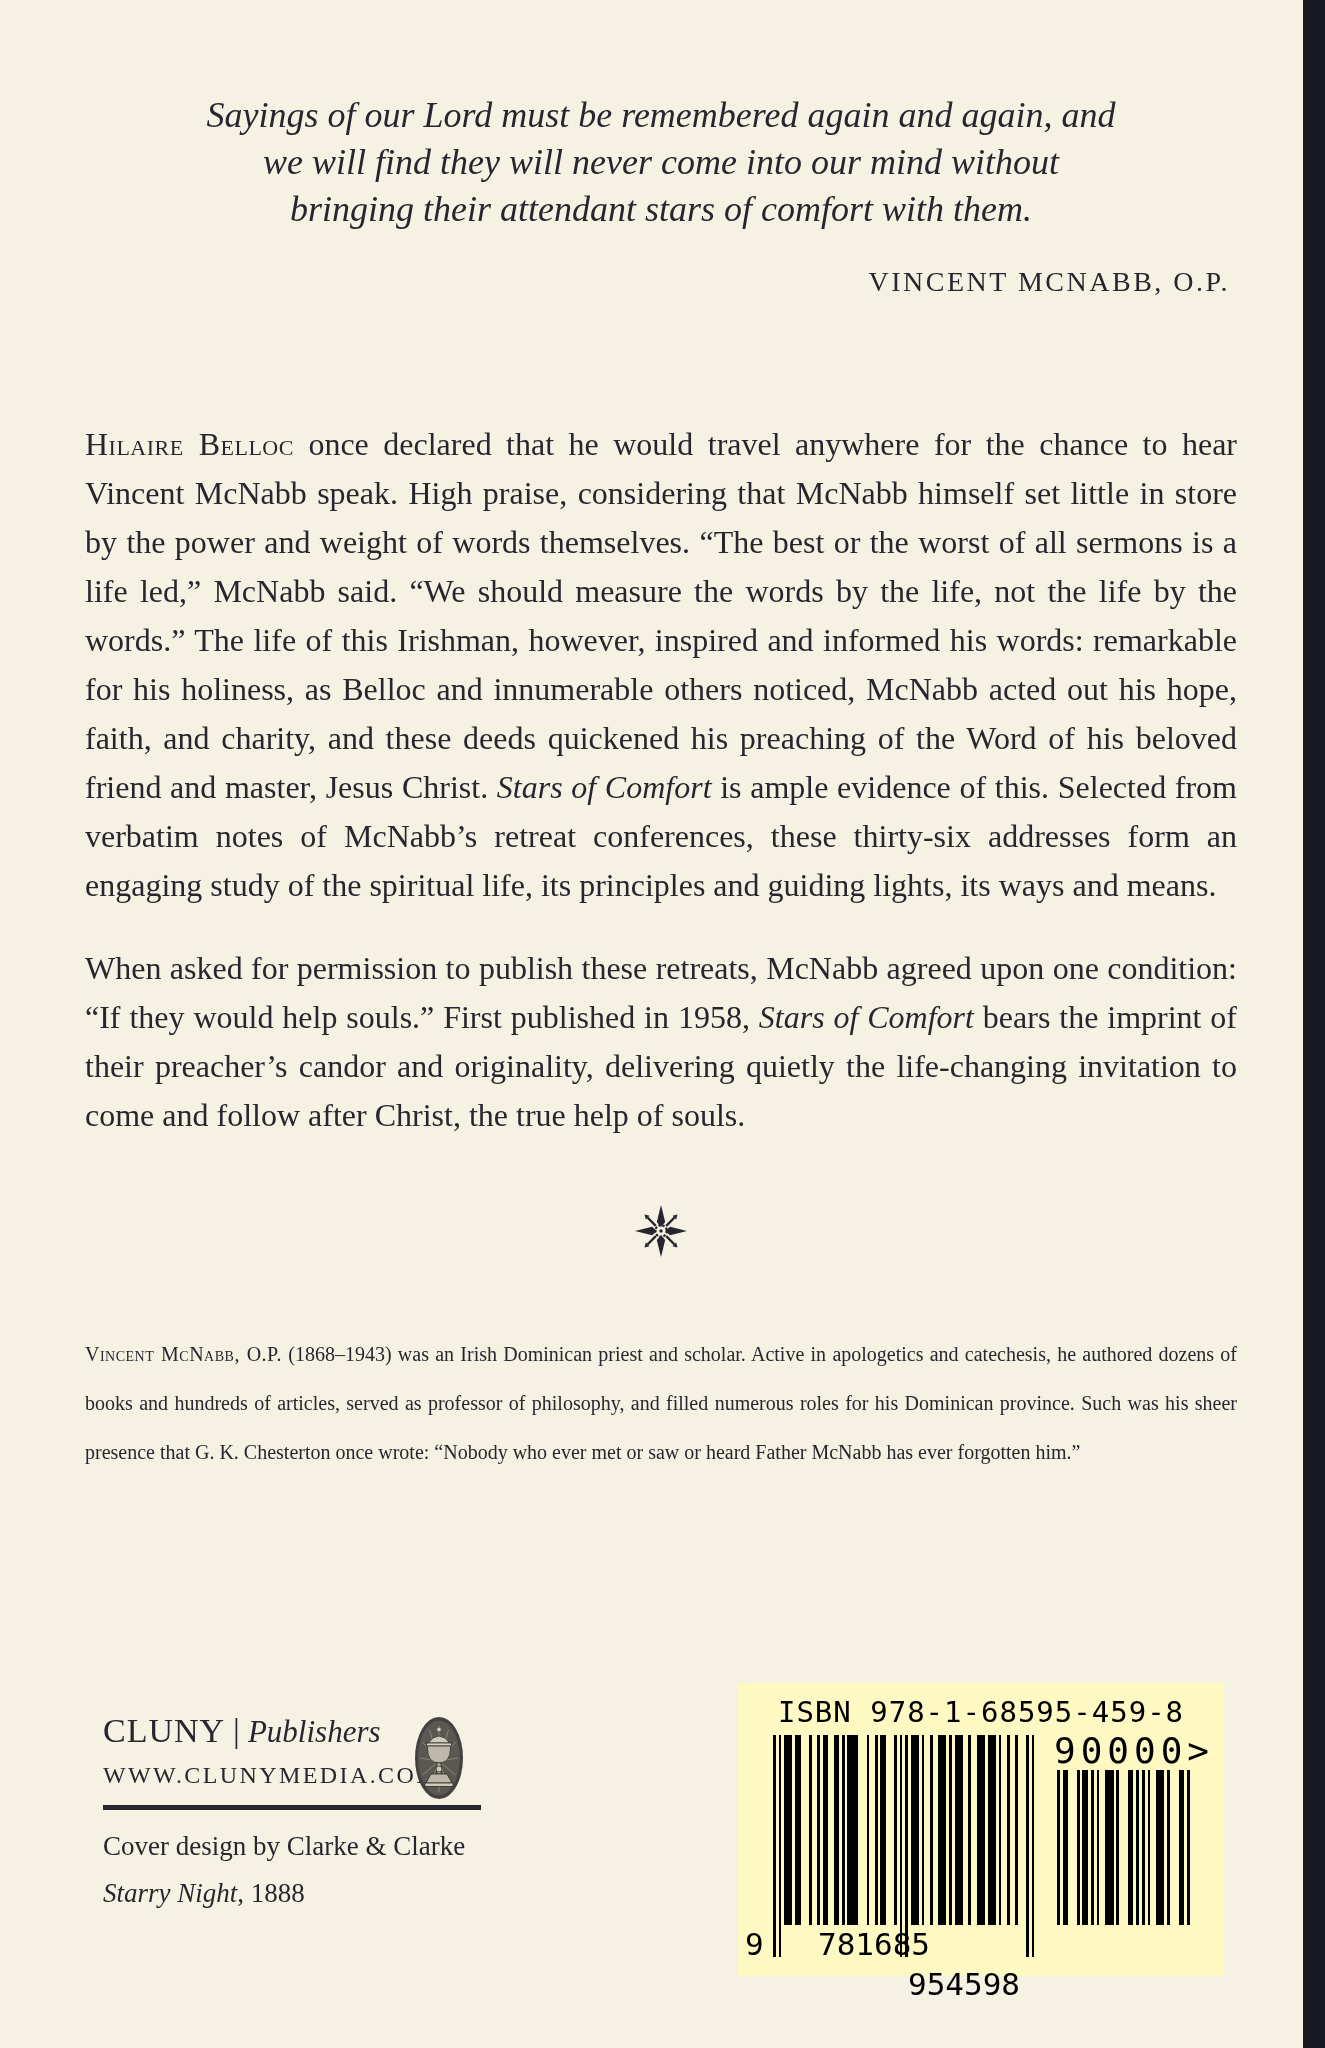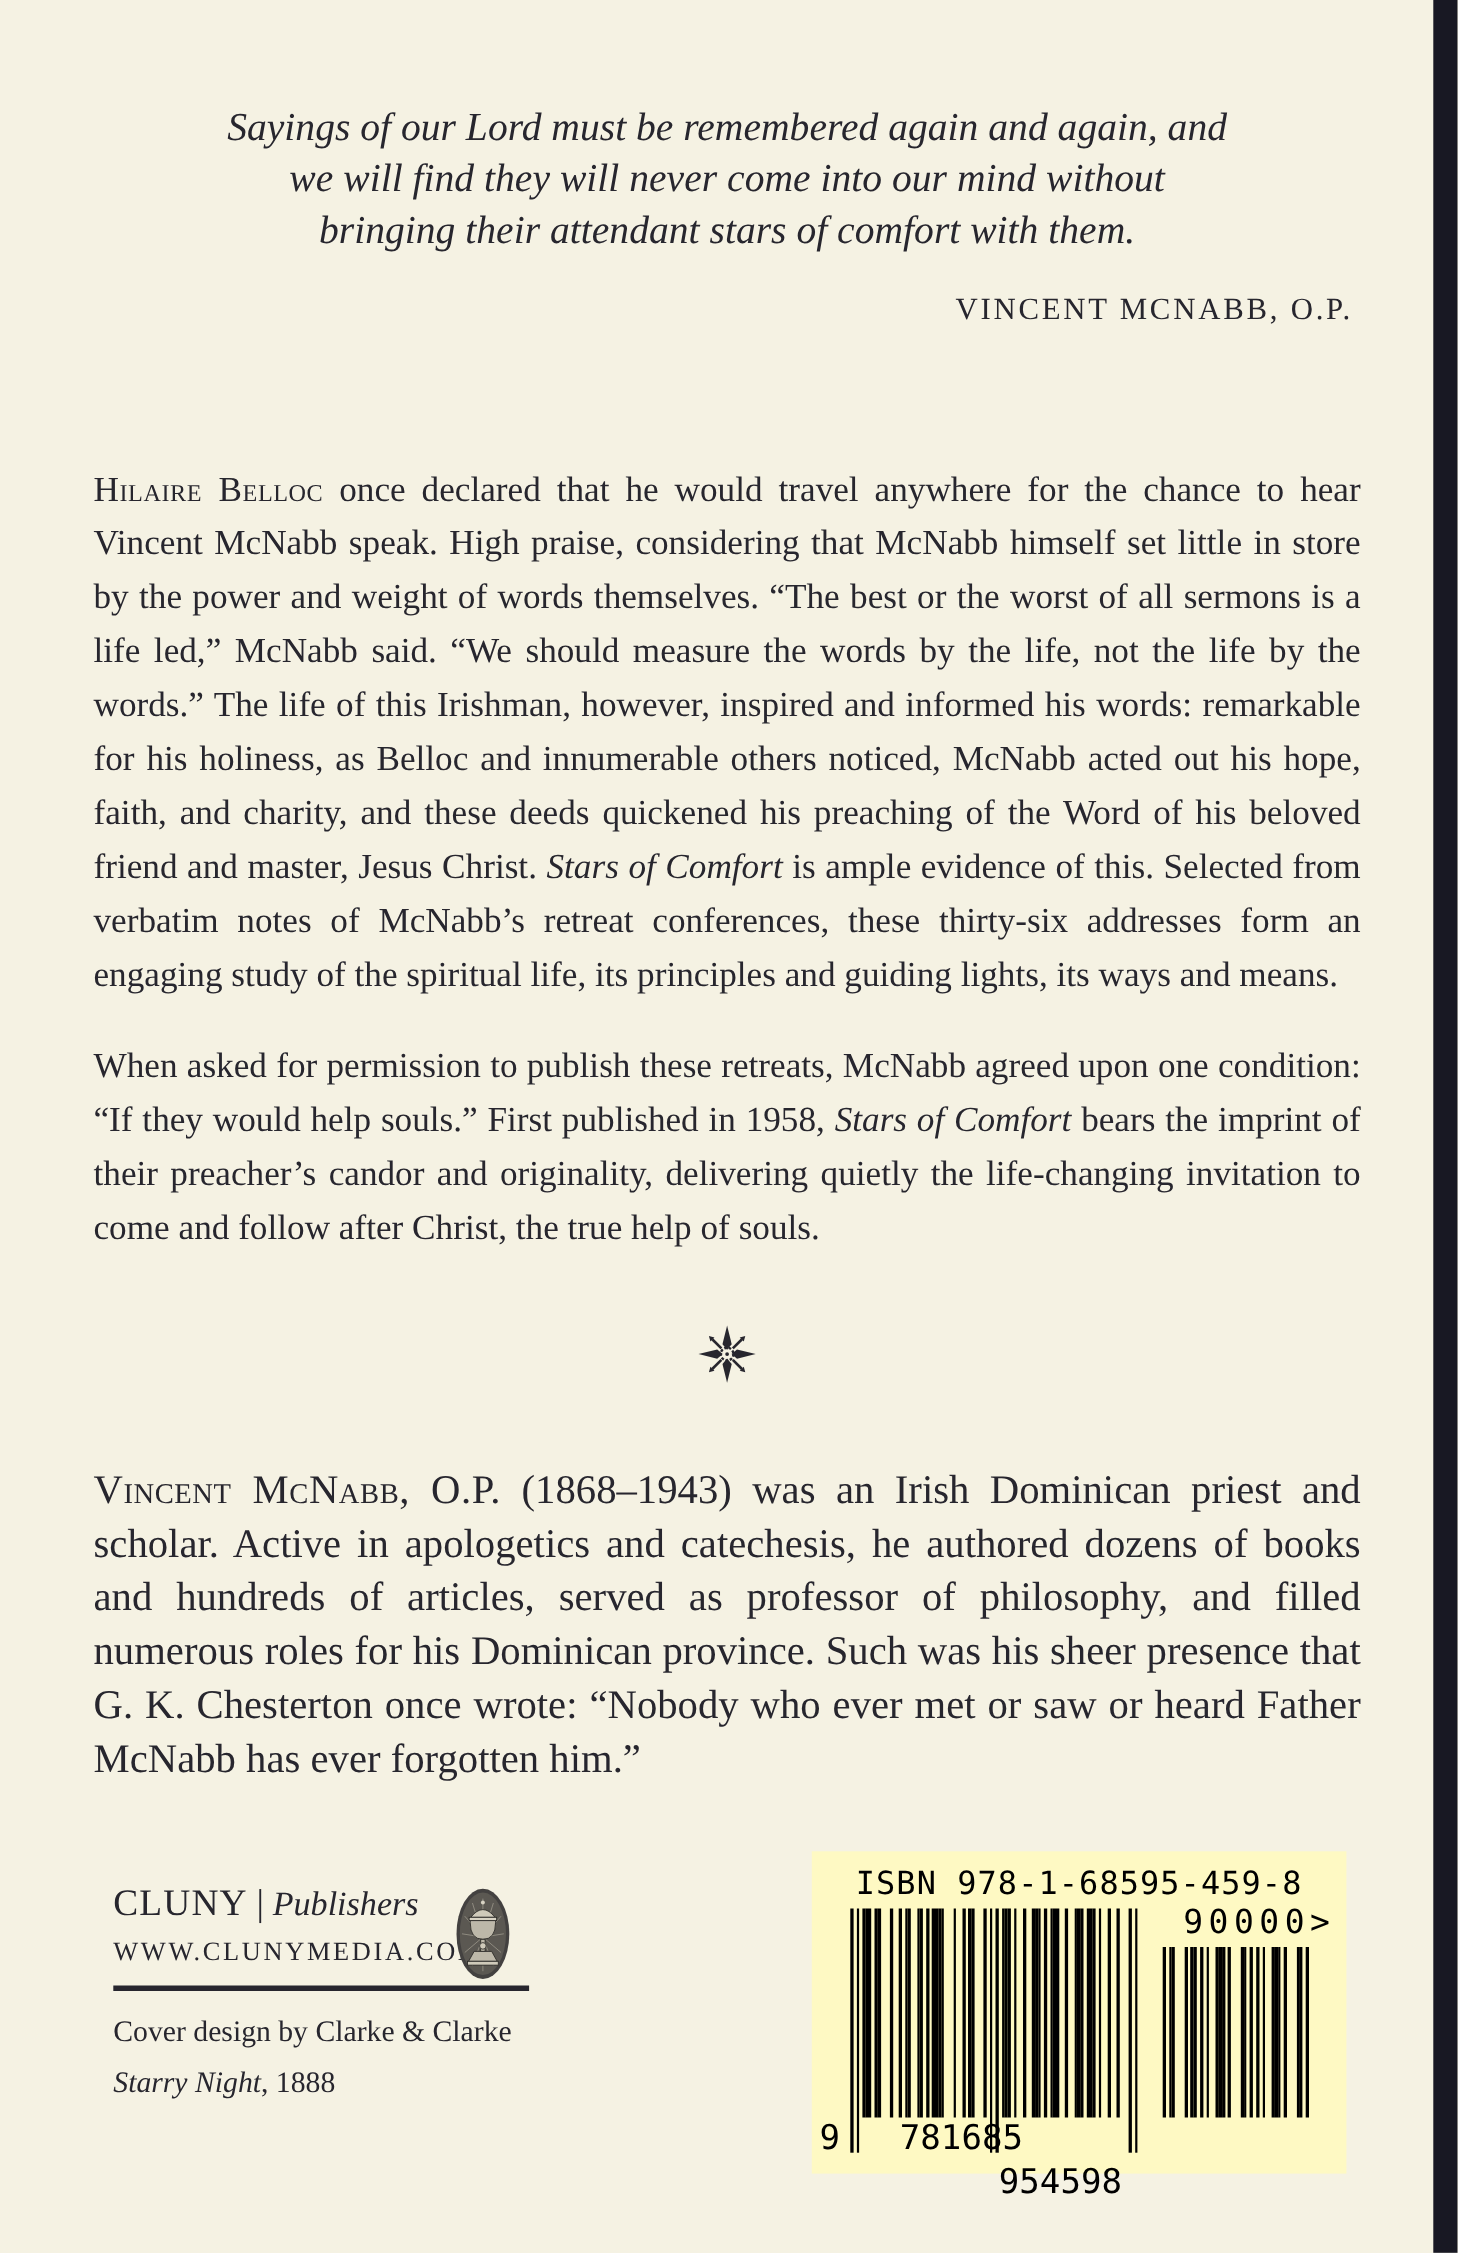--- a/index.html
+++ b/index.html
@@ -37,21 +37,21 @@
   }
   .seg-sc{font-variant:small-caps;letter-spacing:0.5px;}
   .seg-i{font-style:italic;}
   .ornament-row{
     text-align:center;
     margin:64px 0 72px 0;
     line-height:0;
   }
   .bio-par{
     margin:0;
-    font-size:37px;line-height:49px;
+    font-size:20px;line-height:49px;
     text-align:justify;
   }
   
   .publisher-block{
     position:absolute;left:103px;top:1712px;width:400px;font-family:Liberation Serif, serif;
   }
   .publisher-row{white-space:nowrap;}
   .publisher-name{
     font-size:34px;letter-spacing:1px;
   }
@@ -83,21 +83,21 @@
     font-family:"DejaVu Sans Mono", monospace;
     color:#000;
   }
   .isbn-label{
     position:absolute;top:12px;left:0;width:100%;
     text-align:center;
     font-size:29px;letter-spacing:1px;white-space:nowrap;
   }
   .price-code{
     position:absolute;top:47px;right:10px;
-    font-size:30px;letter-spacing:5px;white-space:nowrap;
+    font-size:36px;letter-spacing:5px;white-space:nowrap;
   }
   .barcode-bars{
     position:absolute;display:flex;align-items:flex-start;
   }
   .barcode-main{left:35px;top:52px;--mod:2.76px;--bar-h:190px;--guard-h:222px;}
   .barcode-supp{left:319px;top:87px;--mod:2.83px;--bar-h:155px;--guard-h:155px;}
   .barcode-bars .m{flex:none;width:var(--mod);height:var(--bar-h);}
   .barcode-bars .m.b{background:#000;}
   .barcode-bars .m.g{height:var(--guard-h);}
   .barcode-digits{

